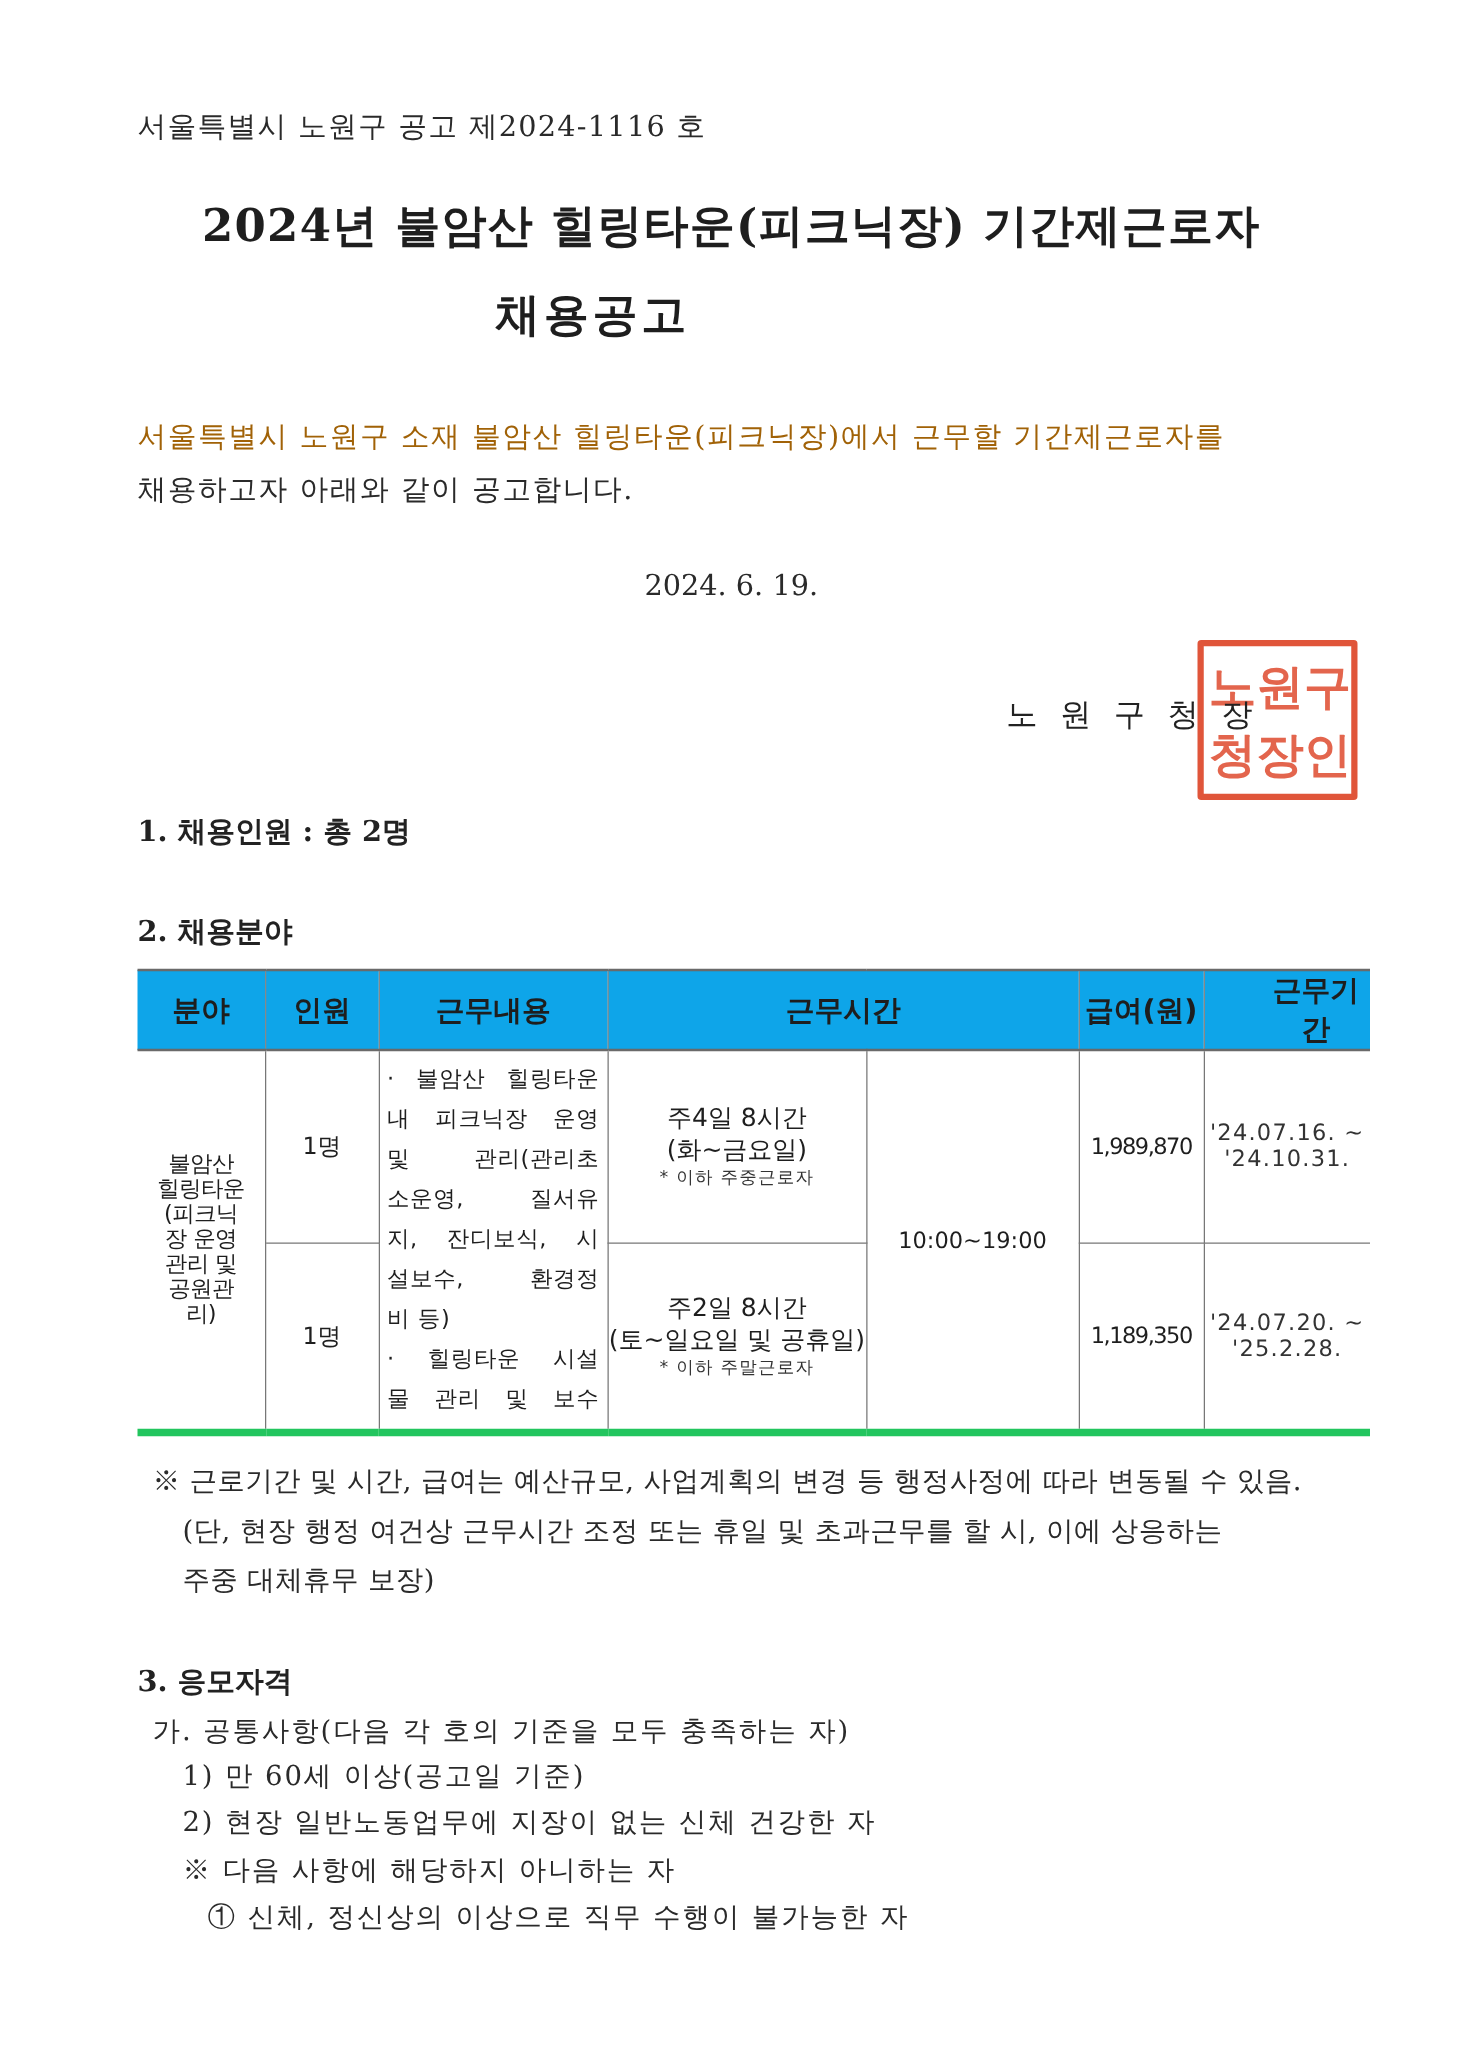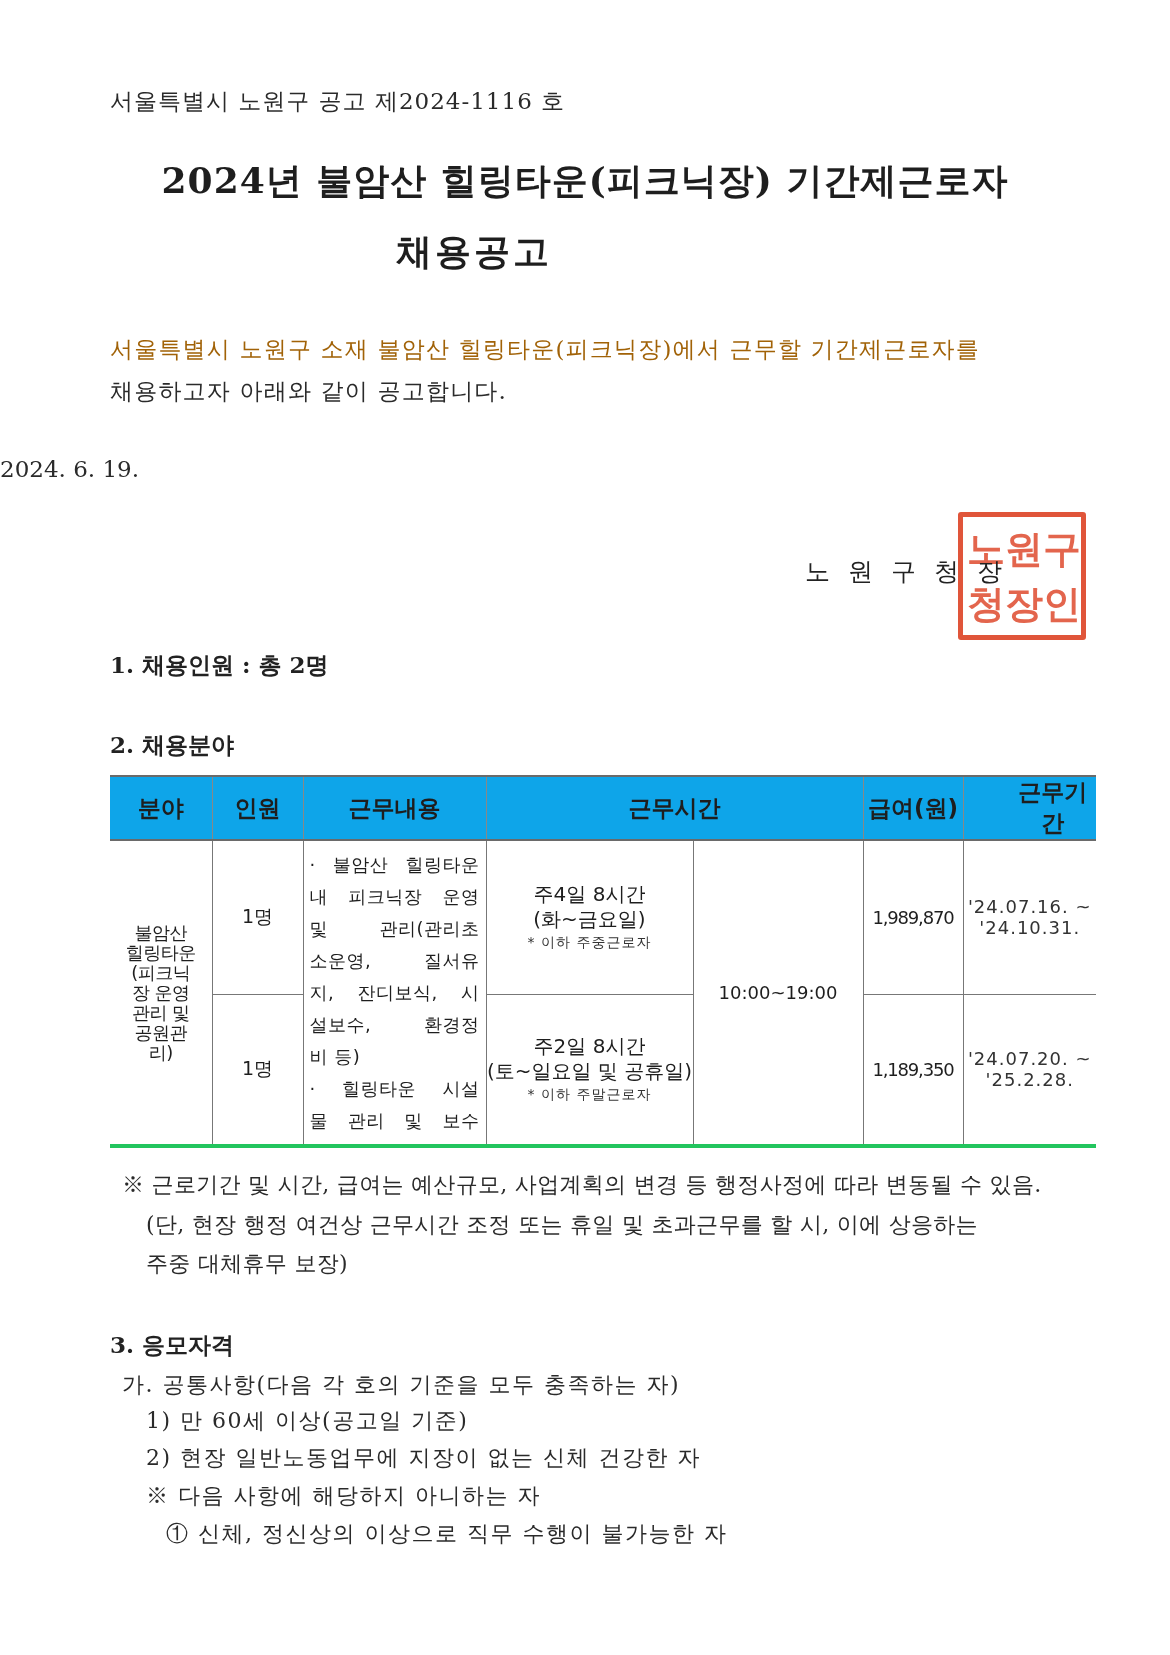--- a/index.html
+++ b/index.html
@@ -11,21 +11,21 @@
     .abs { position: absolute; white-space: nowrap; }
     .serif { font-family: "DejaVu Serif", "Liberation Serif", serif; }
 
     #notice-number { left: 110px; top: 86px; font-size: 23px; letter-spacing: 1px; color: #2a2a2a; }
     #title-line1 { left: 0; width: 1170px; text-align: center; top: 157px; font-size: 36px; font-weight: bold; letter-spacing: 1px; }
     #title-line2 { left: 0; width: 948px; text-align: center; top: 228px; font-size: 36px; font-weight: bold; letter-spacing: 3px; }
 
     #intro-1 { left: 110px; top: 334px; font-size: 23px; letter-spacing: 1.2px; color: #a16207; }
     #intro-2 { left: 110px; top: 376px; font-size: 23px; letter-spacing: 1.2px; color: #2a2a2a; }
 
-    #notice-date { left: 0; width: 1170px; top: 456px; font-size: 23px; color: #2a2a2a; }
+    #notice-date { left: 0; width: 1170px; text-align: center; top: 456px; font-size: 23px; color: #2a2a2a; }
 
     #signatory { left: 805px; top: 555px; font-size: 25px; letter-spacing: 18px; color: #222; z-index: 3; }
 
     #seal {
       left: 958px; top: 512px; width: 128px; height: 128px;
       border: 5px solid #e0553a; border-radius: 3px; box-sizing: border-box;
       color: #e0553a; z-index: 2; background: transparent;
       display: grid; grid-template-columns: 1fr 1fr 1fr; grid-template-rows: 1fr 1fr;
       align-items: center; justify-items: center; padding: 4px;
     }
@@ -49,21 +49,21 @@
       border-left: 1px solid #888; border-right: 1px solid #888; padding: 0;
     }
     #recruit-table th:first-child { border-left: none; }
     #recruit-table th:last-child { border-right: none; padding-left: 46px; }
     #recruit-table td {
       border: 1px solid #777; text-align: center; vertical-align: middle;
       padding: 0; font-size: 18px;
     }
     #recruit-table td.first-col { border-left: none; }
     #recruit-table td.last-col { border-right: none; }
-    #recruit-table tr.last-row td, #recruit-table td.span-row { border-bottom: 4px solid #22c55e; }
+    #recruit-table tr.last-row td, #recruit-table td.span-row { border-bottom: 6px solid #22c55e; }
     .field-cell { font-size: 18px; line-height: 20px; letter-spacing: -0.5px; }
     .duties-cell { text-align: justify !important; font-size: 19px; line-height: 32px; padding: 0 6px !important; letter-spacing: 0.5px; }
     .duties-cell div { text-align-last: justify; }
     .duties-cell div.short { text-align-last: left; }
     .sched-main { font-size: 20px; line-height: 25px; }
     .sched-note { font-size: 14px; line-height: 20px; color: #333; letter-spacing: 1px; }
     .pay-cell { font-size: 17px; letter-spacing: -1.2px; }
     .period-cell { font-size: 15px; line-height: 21px; letter-spacing: 1px; color: #333; }
     .hours-cell { font-size: 19px; }
 

